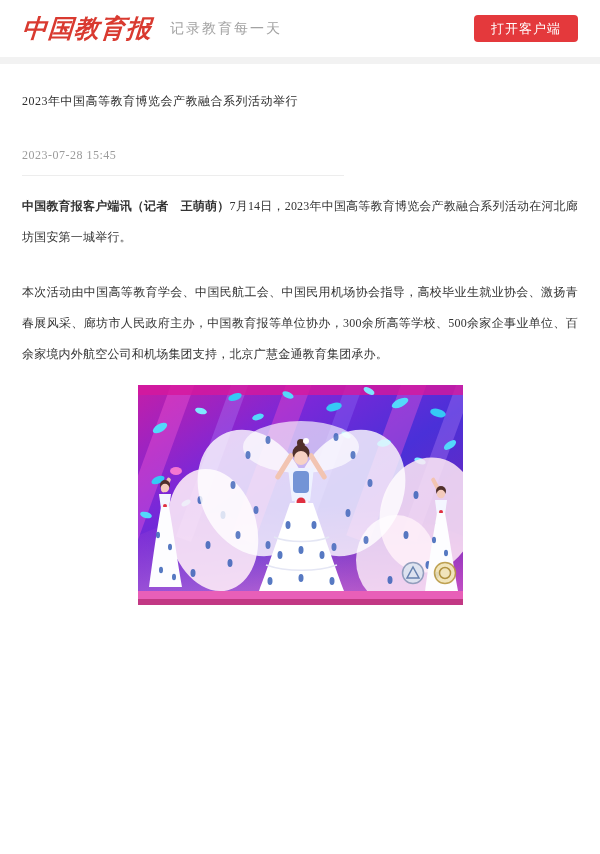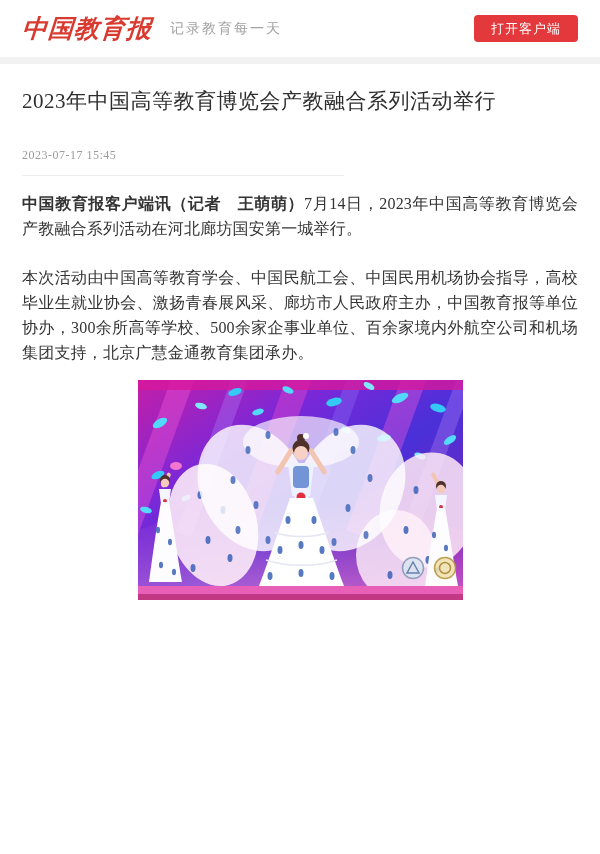--- a/index.html
+++ b/index.html
@@ -31,33 +31,33 @@
   .spacer{flex:1;}
   .open-app-btn{
     background:var(--brand-red,#e4393c);color:#ffffff;border:none;
     font-family:inherit;font-size:13px;letter-spacing:1px;
     padding:7px 17px;border-radius:4px;cursor:pointer;line-height:1;
   }
   .header-band{height:7px;background:#f2f2f2;}
   
   .article{padding:0 22px;background:#fff;}
   .article-title{
-    margin-top:22px;font-size:21px;line-height:30px;
+    margin-top:22px;font-size:12px;line-height:30px;
     font-weight:400;color:#2e2e2e;letter-spacing:.5px;
   }
   .article-date{
     margin-top:32px;font-size:12px;color:var(--text-muted,#9b9b9b);
     letter-spacing:.5px;
   }
   .date-divider{
     margin-top:12px;width:58%;border:none;
     border-top:1px solid #ededed;height:0;
   }
   .article-body p{
-    font-size:16px;line-height:25px;margin-top:24px;
+    font-size:12px;line-height:31px;margin-top:24px;
     color:var(--text-dark,#333);text-align:justify;
     letter-spacing:.2px;
   }
   .article-body p:first-child{margin-top:15px;}
   .article-body strong{font-weight:700;}
   .article-figure{
     width:325px;margin:15px auto 0;display:block;line-height:0;
   }
   .article-figure svg{display:block;width:325px;height:220px;}
 </style>
@@ -67,21 +67,21 @@
 <header class="header">
   <span class="logo">中国教育报</span>
   <span class="tagline">记录教育每一天</span>
   <span class="spacer"></span>
   <button class="open-app-btn">打开客户端</button>
 </header>
 <div class="header-band"></div>
 
 <main class="article">
   <h1 class="article-title">2023年中国高等教育博览会产教融合系列活动举行</h1>
-  <div class="article-date">2023-07-17 15:45</div>
+  <div class="article-date">2023-07-28 15:45</div>
   <hr class="date-divider">
 
   <div class="article-body">
     <p><strong>中国教育报客户端讯（记者　王萌萌）</strong><span>7月14日，2023年中国高等教育博览会产教融合系列活动在河北廊坊国安第一城举行。</span></p>
     <p><span>本次活动由中国高等教育学会、中国民航工会、中国民用机场协会指导，高校毕业生就业协会、激扬青春展风采、廊坊市人民政府主办，中国教育报等单位协办，300余所高等学校、500余家企事业单位、百余家境内外航空公司和机场集团支持，北京广慧金通教育集团承办。</span></p>
   </div>
 
   <figure class="article-figure">
     <svg viewBox="0 0 325 220" xmlns="http://www.w3.org/2000/svg">
       <defs>

